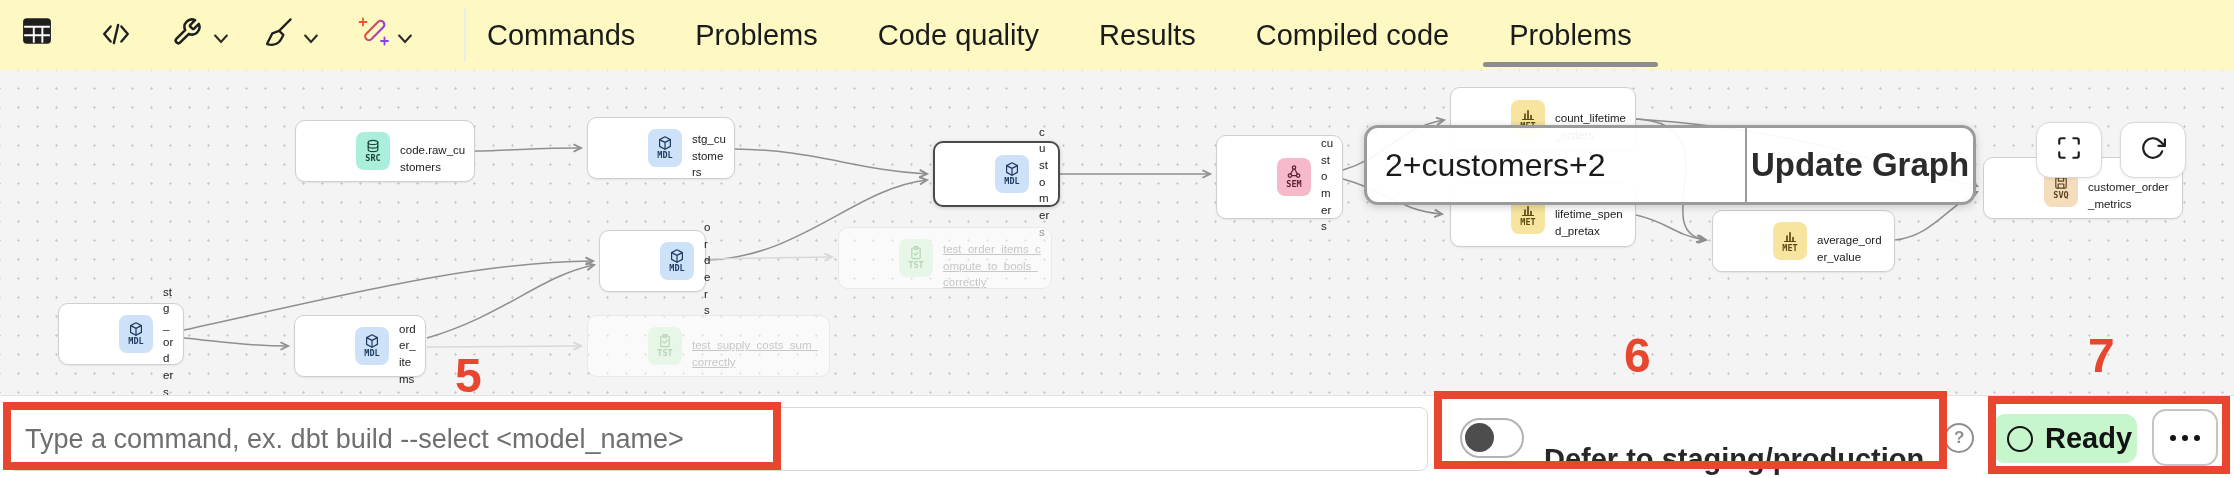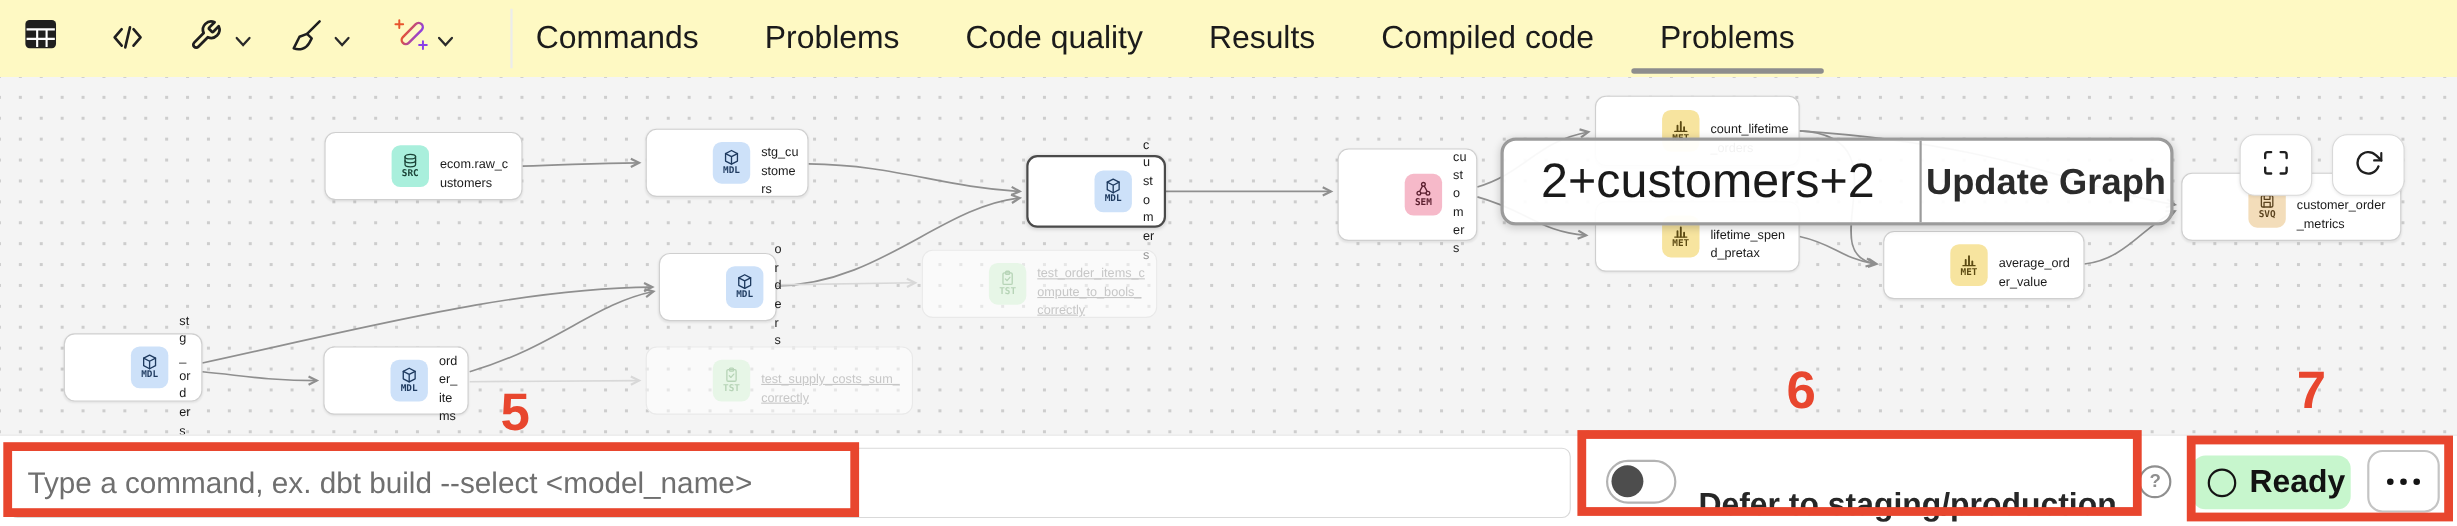--- a/index.html
+++ b/index.html
@@ -31,21 +31,21 @@
         line-height:1.1;}
   .b-SRC{background:#a9efdc;color:#1b4337;} .b-MDL{background:#cde1f9;color:#1e3a5f;}
   .b-SEM{background:#f6b9c9;color:#5c2030;} .b-MET{background:#f7e49f;color:#5c4a12;}
   .b-TST{background:#e7f6e7;color:#b7d4b7;} .b-SVQ{background:#f3ddba;color:#5c4420;}
   .nlabel{font-size:11.5px;color:#1a1a1a;line-height:1.45;word-break:break-all;padding-right:8px;margin-top:16px;}
   .node.faded .nlabel{color:#c7c7c7;text-decoration:underline;}
   
   #selector-overlay{position:absolute;left:1364px;top:125px;width:612px;height:80px;z-index:30;
       background:rgba(255,255,255,.94);border:3px solid #9b9b9b;border-radius:14px;
       box-shadow:0 2px 8px rgba(0,0,0,.18);display:flex;box-sizing:border-box;}
-  #selector-text{flex:0 0 380px;display:flex;align-items:center;padding-left:34px;font-size:44px;
+  #selector-text{flex:0 0 380px;display:flex;align-items:center;padding-left:18px;font-size:32px;
       color:#1a1a1a;border-right:2px solid #9b9b9b;box-sizing:border-box;white-space:nowrap;}
   #update-graph-btn{flex:1;display:flex;align-items:center;justify-content:center;font-size:33px;
       font-weight:700;color:#2b2b2b;cursor:pointer;white-space:nowrap;}
   .gbtn{position:absolute;width:64px;height:54px;background:#fff;border:1.5px solid #d9d9d9;
       border-radius:14px;z-index:40;display:flex;align-items:center;justify-content:center;
       box-shadow:0 1px 3px rgba(0,0,0,.08);cursor:pointer;}
   
   #bottombar{position:absolute;left:0;top:395px;width:2234px;height:83px;background:#fff;
       border-top:1.5px solid #e2e2e2;box-sizing:border-box;z-index:20;}
   #command-input{position:absolute;left:8px;top:11px;width:1420px;height:64px;border:1.5px solid #d9d9d9;
@@ -172,21 +172,21 @@
   <div id="nodes">
       <div class="node" style="left: 295px; top: 120px; width: 180px; height: 62px;">
         <span class="badge b-SRC">
           <svg viewBox="0 0 16 16" fill="none" stroke="currentColor" stroke-width="1.2" stroke-linecap="round" stroke-linejoin="round">
             <ellipse cx="8" cy="4.4" rx="4.8" ry="2.1"></ellipse>
             <path d="M3.2 4.4v7.2c0 1.16 2.15 2.1 4.8 2.1s4.8-.94 4.8-2.1V4.4"></path>
             <path d="M3.2 8c0 1.16 2.15 2.1 4.8 2.1S12.8 9.16 12.8 8"></path>
           </svg>
           <span class="btxt">SRC</span>
         </span>
-        <span class="nlabel">ecom.raw_customers</span>
+        <span class="nlabel">code.raw_customers</span>
       </div>
       <div class="node" style="left: 587px; top: 117px; width: 148px; height: 62px;">
         <span class="badge b-MDL">
           <svg viewBox="0 0 16 16" fill="none" stroke="currentColor" stroke-width="1.2" stroke-linecap="round" stroke-linejoin="round">
             <path d="M8 1.8 13.4 4.6v6.8L8 14.2 2.6 11.4V4.6Z"></path>
             <path d="M2.6 4.6 8 7.4l5.4-2.8M8 7.4v6.8"></path>
           </svg>
           <span class="btxt">MDL</span>
         </span>
         <span class="nlabel">stg_customers</span>

